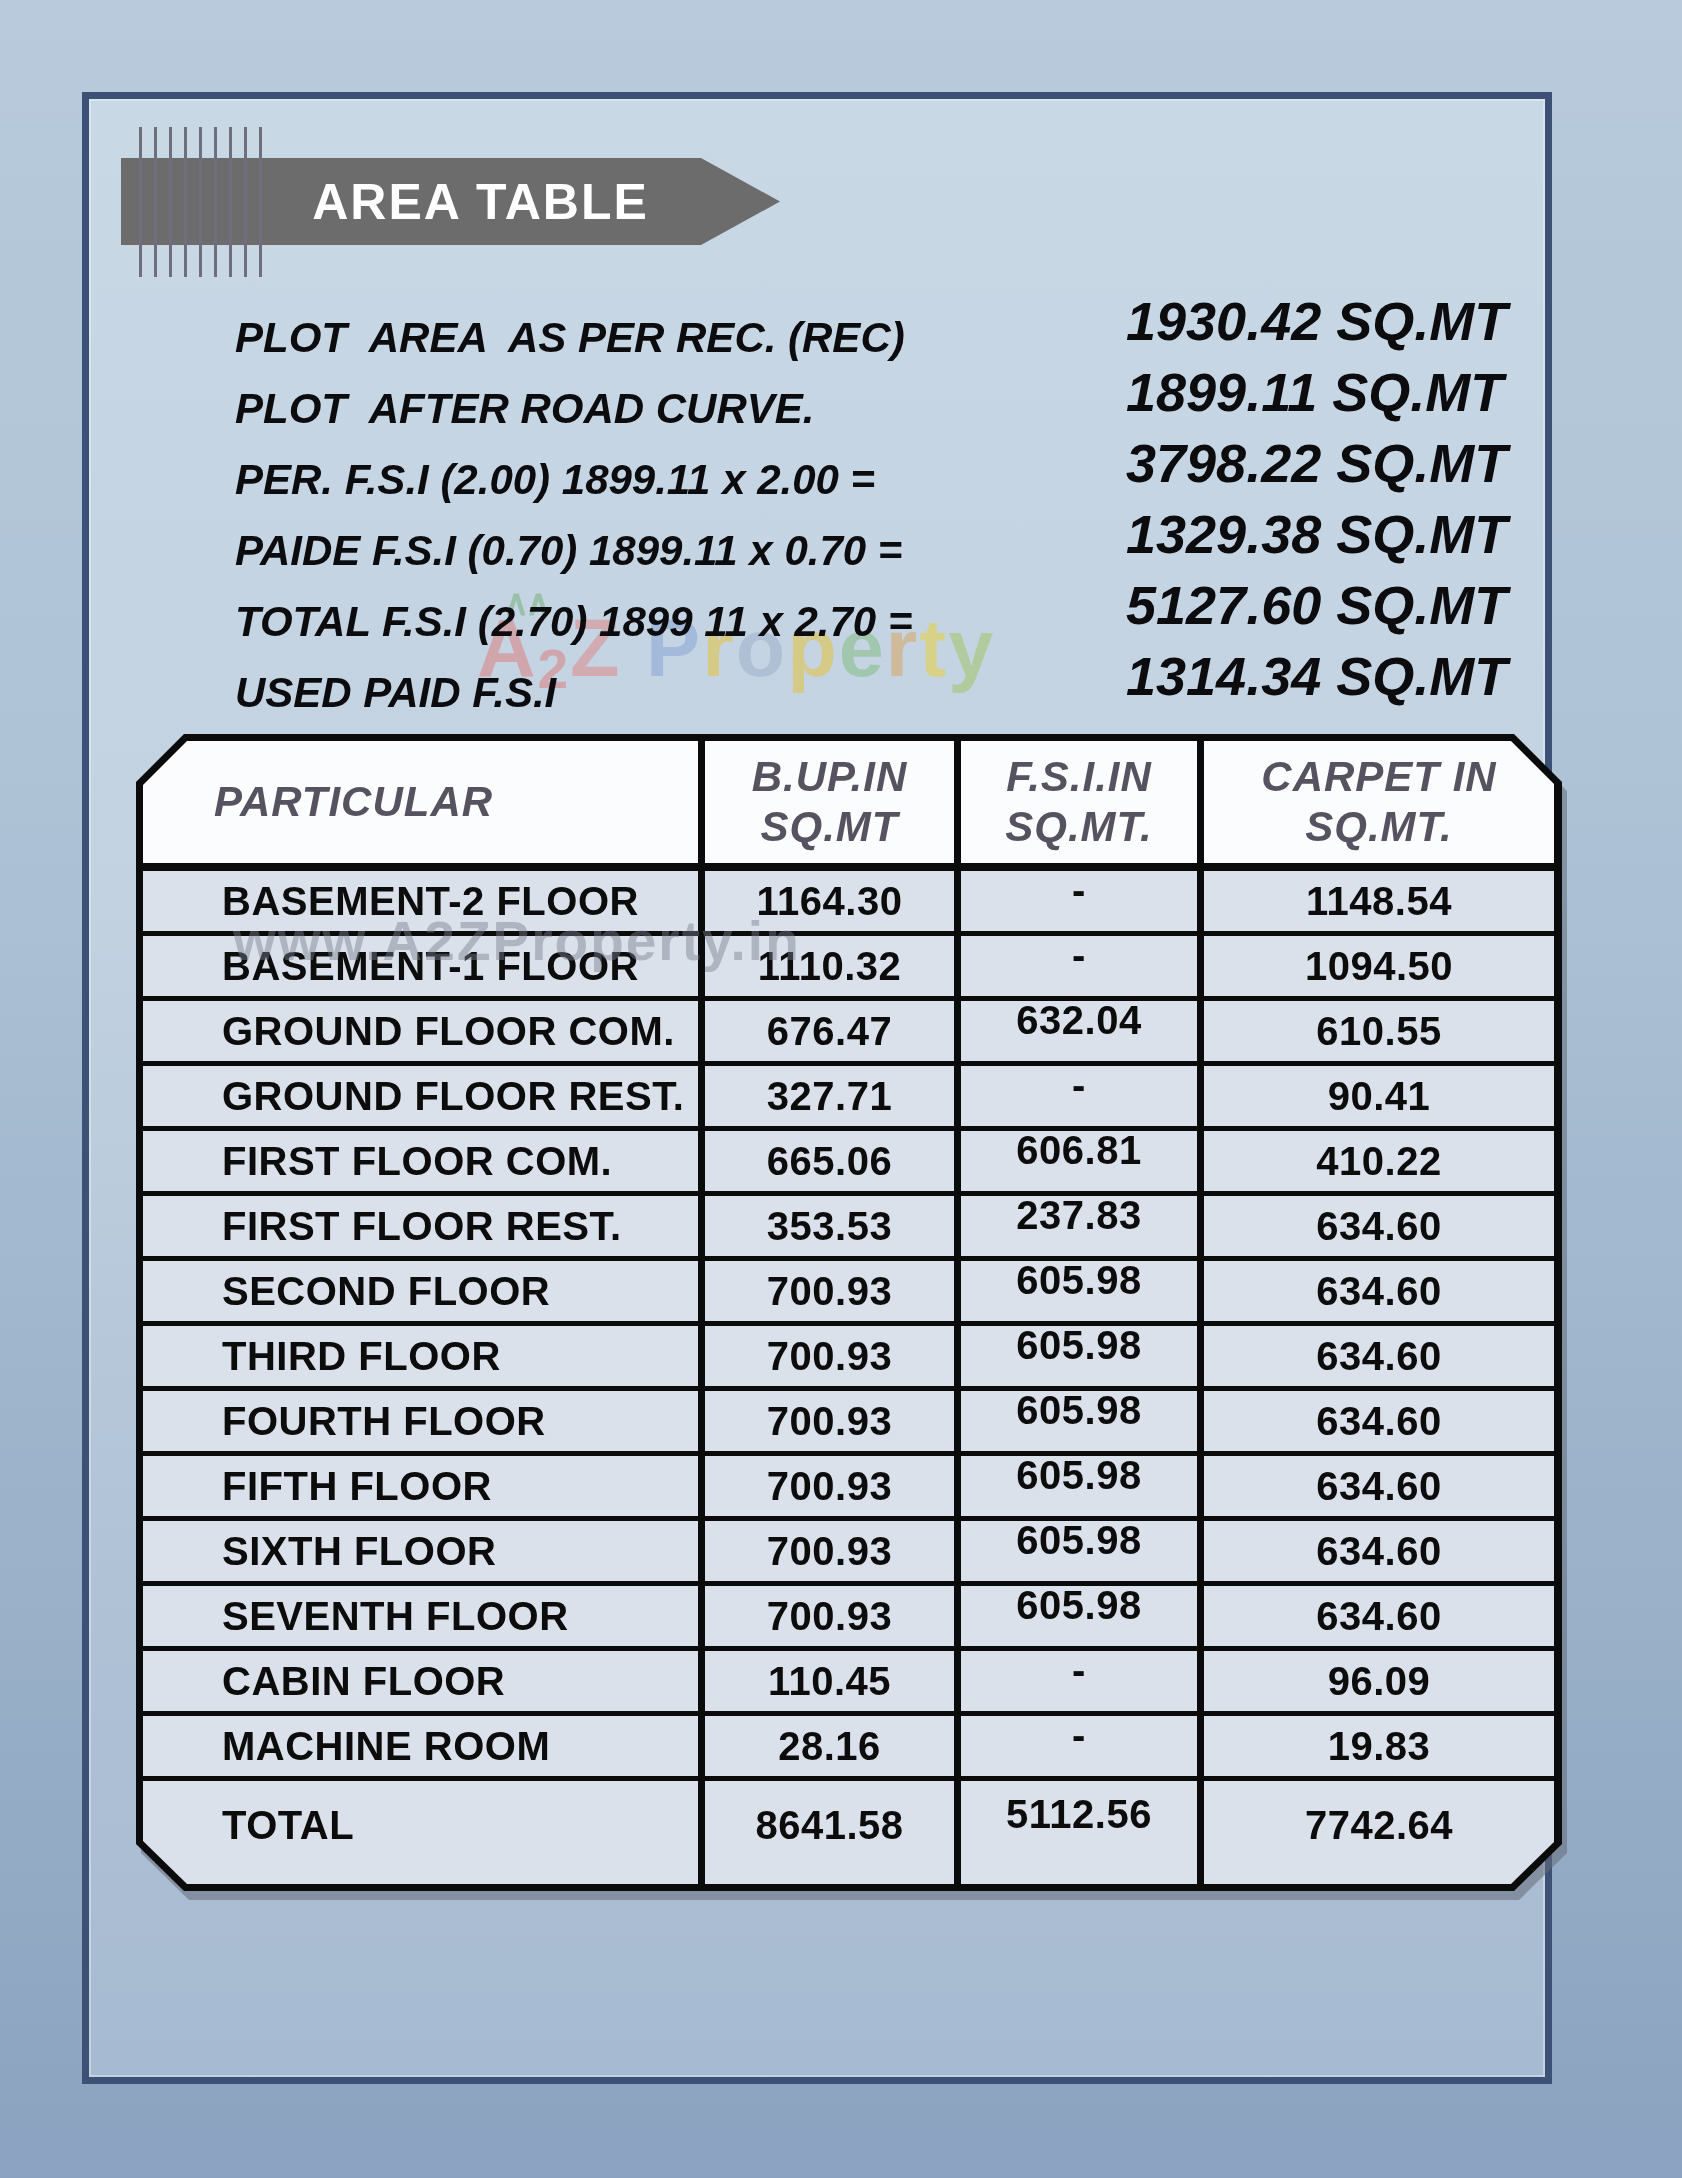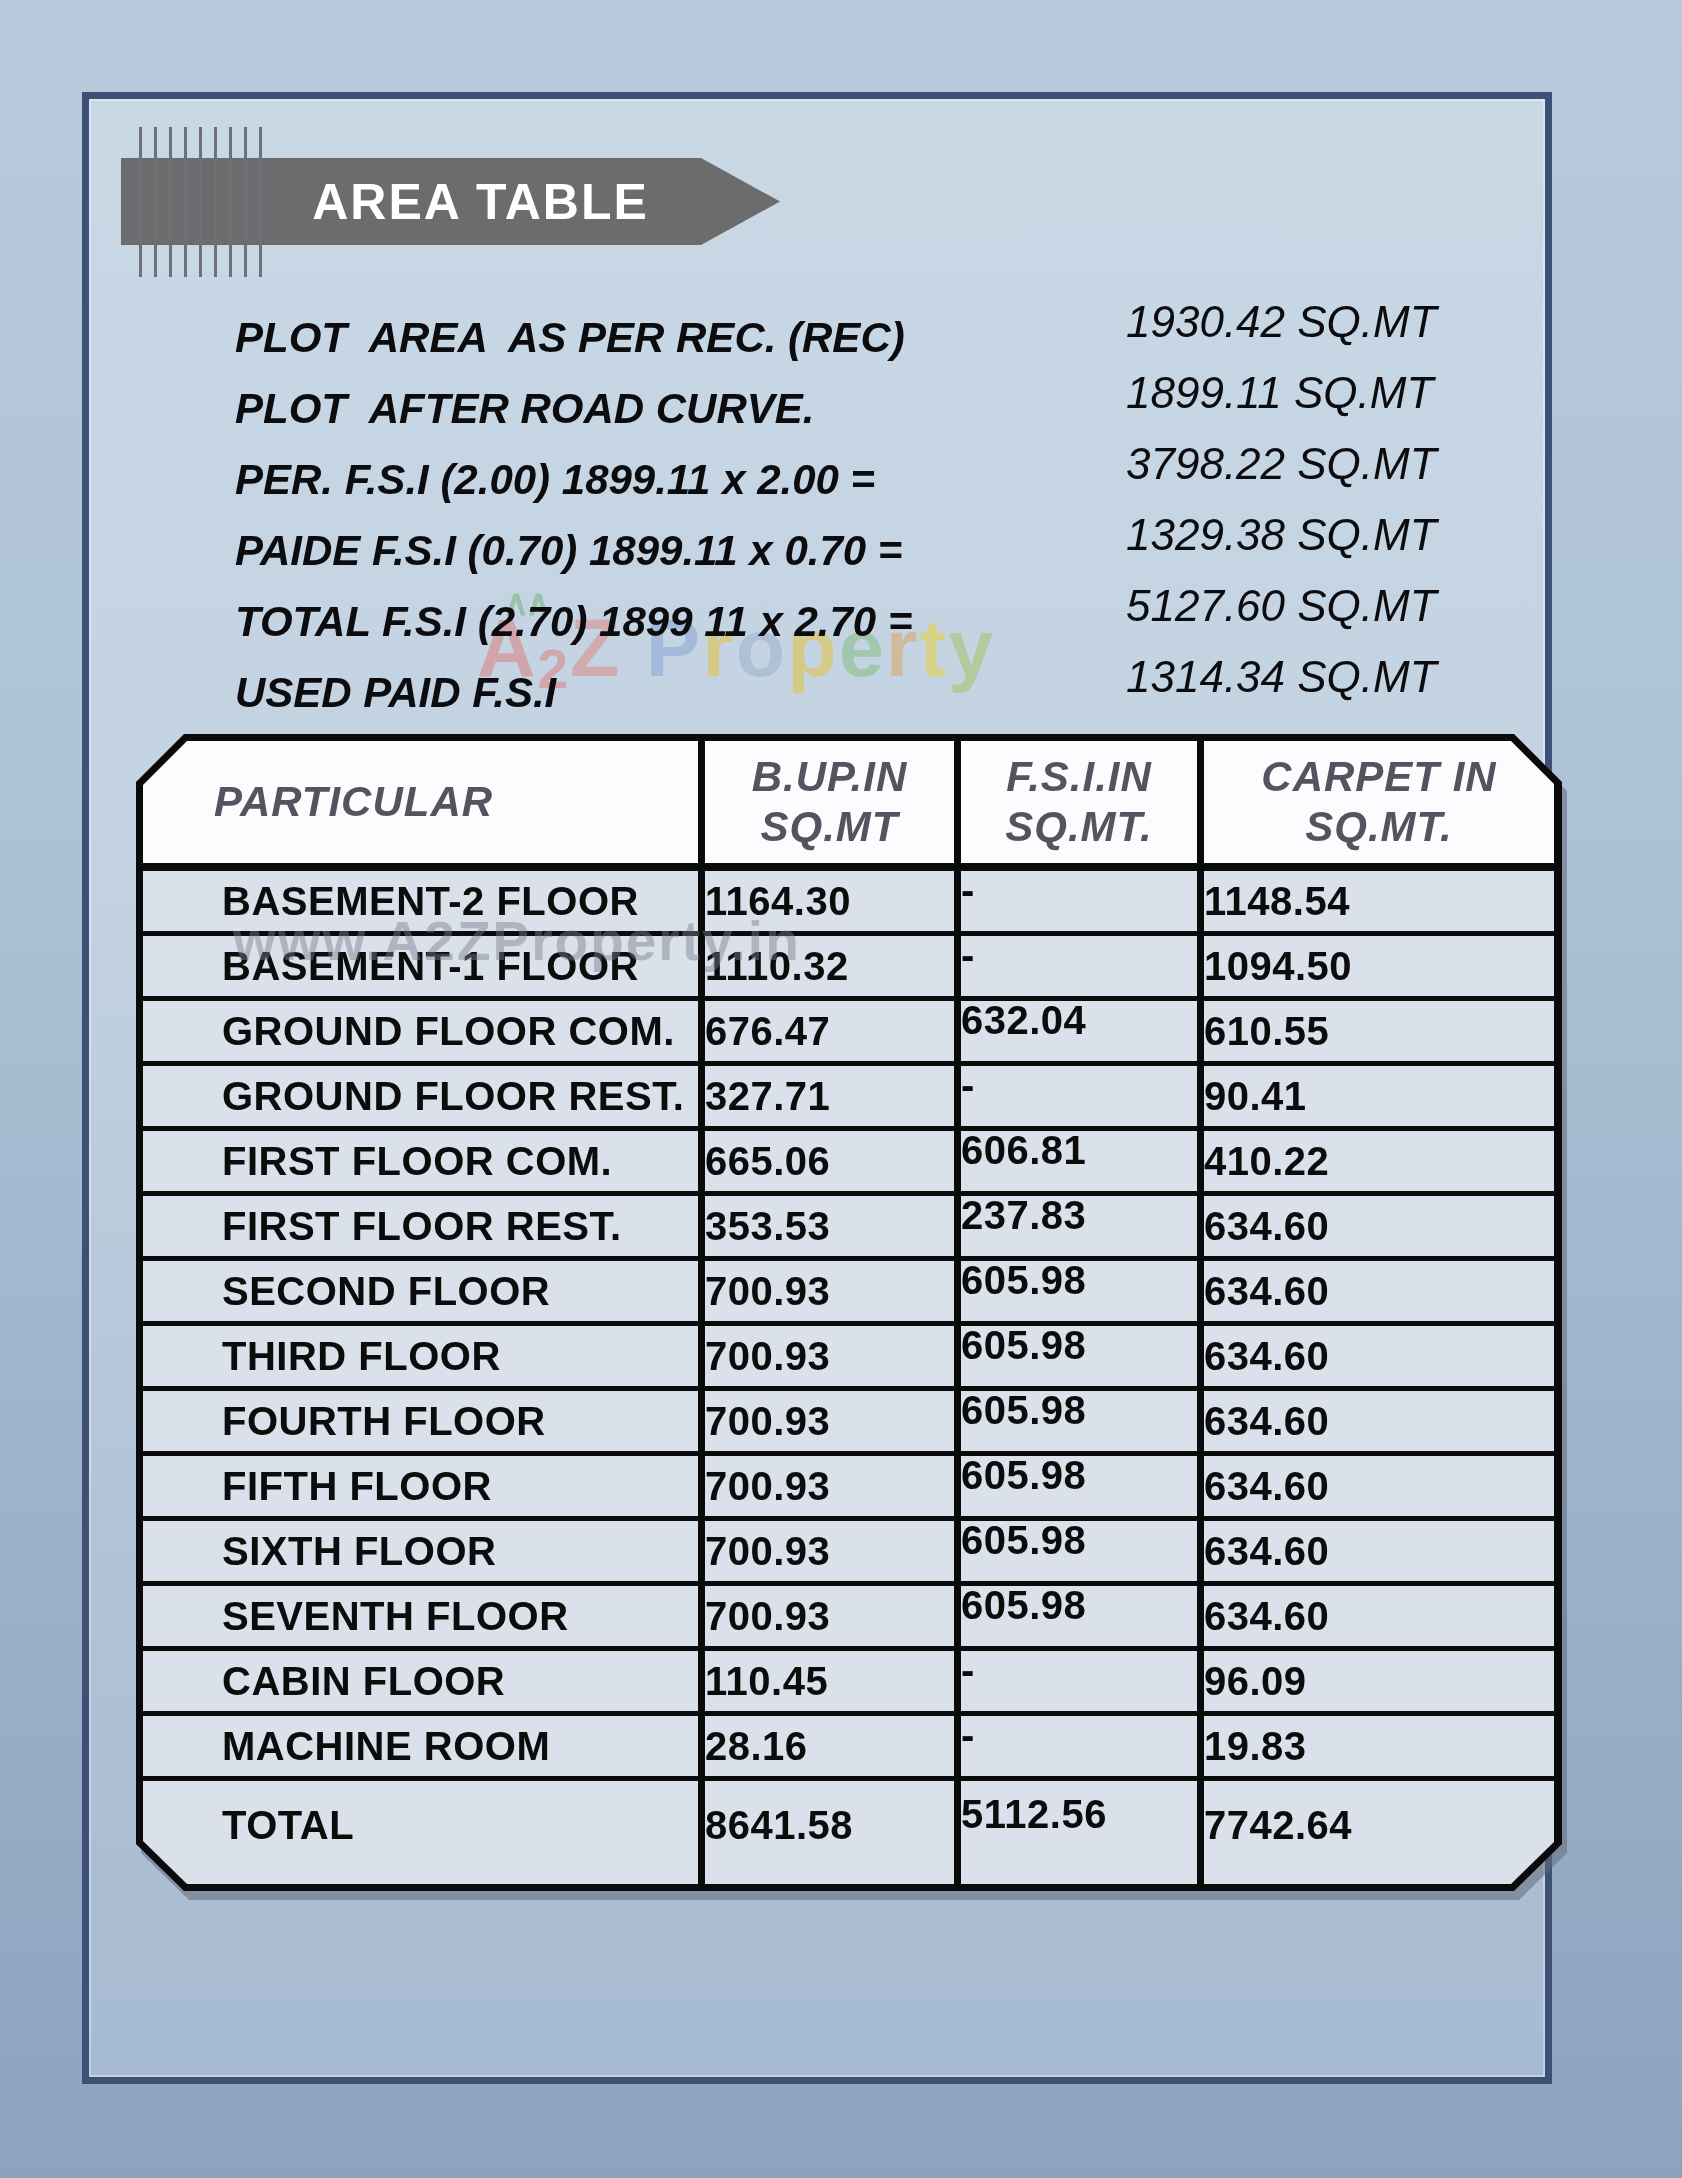--- a/index.html
+++ b/index.html
@@ -29,21 +29,21 @@
   }
   
   .summary{position:absolute;left:146px;top:203px;width:1287px;z-index:2;}
   .srow{position:relative;height:71px;}
   .srow .lbl{
     position:absolute;left:0;top:0;height:71px;line-height:71px;
     font-size:42px;font-weight:bold;font-style:italic;color:#0c0c0f;white-space:pre;
   }
   .srow .val{
     position:absolute;left:891px;top:-16px;height:71px;line-height:71px;
-    font-size:44px;font-weight:normal;font-style:italic;color:#0c0c0f;white-space:nowrap;
+    font-size:54px;font-weight:bold;font-style:italic;color:#0c0c0f;white-space:nowrap;
   }
   
   .wm-brand{
     position:absolute;left:388px;top:503px;z-index:1;font-weight:900;font-size:81px;
     letter-spacing:2px;opacity:0.55;white-space:nowrap;
   }
   .wm-brand .caret{position:absolute;left:26px;top:-20px;font-size:36px;color:#6fae6f;letter-spacing:-4px;opacity:.9;}
   .wm-brand .sub{font-size:55px;vertical-align:-12px;}
   
   .wm-url{
@@ -68,21 +68,21 @@
     column-gap:7px;row-gap:5px;
   }
   .th{
     background:#fbfcfd;color:#56525f;font-style:italic;font-weight:bold;font-size:42px;
     display:flex;flex-direction:column;align-items:center;justify-content:center;
     line-height:1.18;border-bottom:3px solid #0b0b0b;letter-spacing:1px;
   }
   .th.first{align-items:flex-start;padding-left:71px;}
   .td{
     background:#dae1eb;color:#0c0c0c;font-weight:bold;font-size:40px;
-    display:flex;align-items:center;letter-spacing:0.5px;white-space:nowrap;
+    display:flex;align-items:center;justify-content:center;letter-spacing:0.5px;white-space:nowrap;
   }
   .td.label{justify-content:flex-start;padding-left:79px;}
   .td.fsi .num{transform:translateY(-11px);}
   .td.total-row{align-items:flex-start;padding-top:22px;}
 </style>
 </head>
 <body>
 
 <div class="panel">
 

